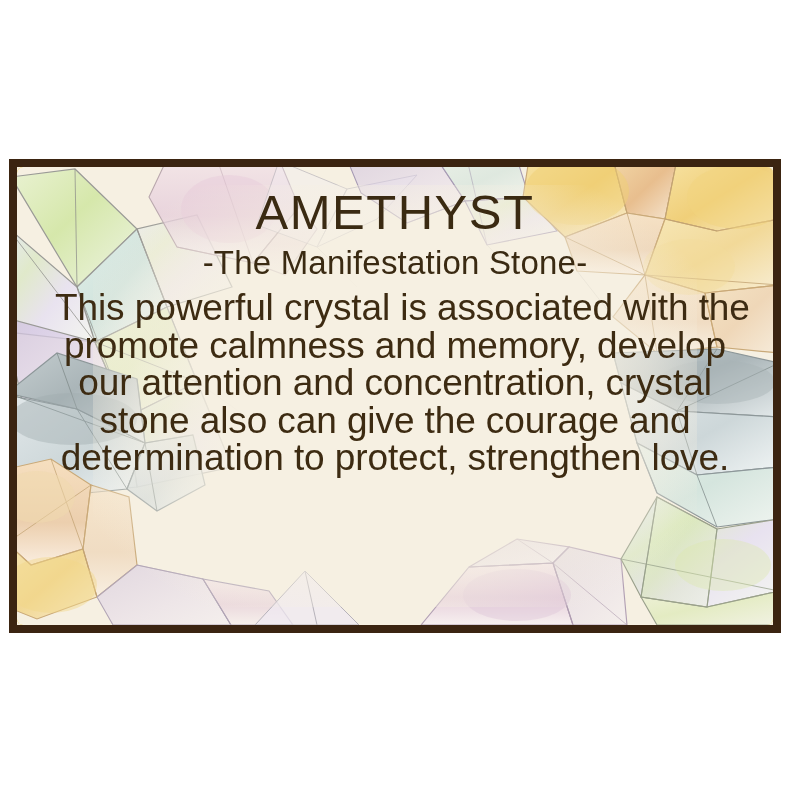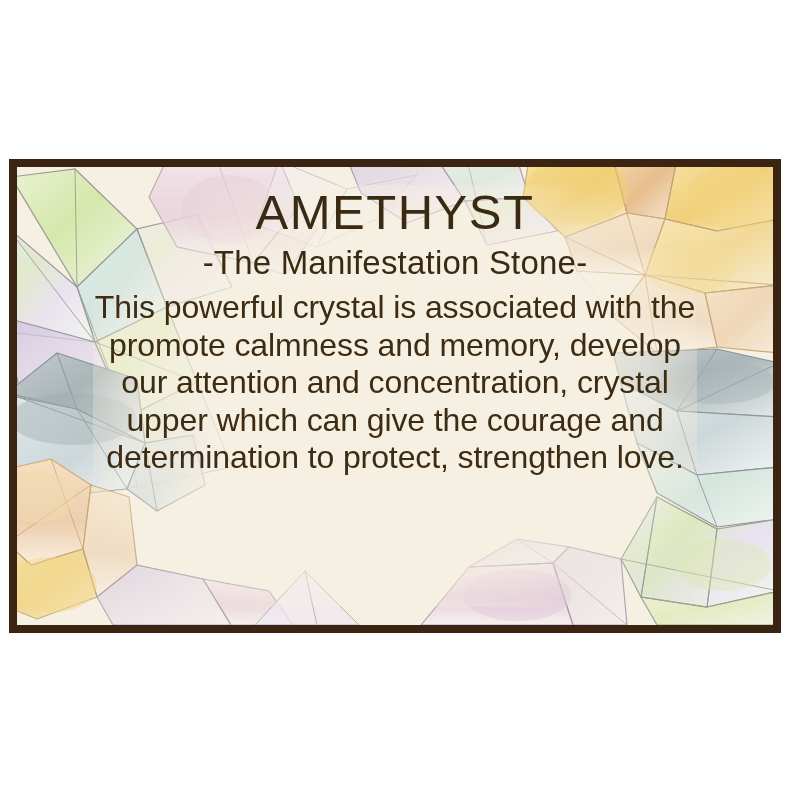--- a/index.html
+++ b/index.html
@@ -33,20 +33,21 @@
     border: 8px solid #3b2411;
     background: #f5efe0;
     overflow: hidden;
   }
 
   #card-inner {
     position: absolute;
     inset: 0;
     background: #eab308;
     overflow: hidden;
+    border-radius: 6px;
   }
 
   
   #crystal-art {
     position: absolute;
     inset: 0;
     width: 100%;
     height: 100%;
     display: block;
   }
@@ -94,21 +95,21 @@
     line-height: 1.1;
     color: #3a2a12;
     margin: 6px 0 0 0;
     letter-spacing: 0.2px;
   }
 
   #body-copy {
     margin: 8px 0 0 0;
     padding: 0 38px;
     font-family: "Liberation Sans", sans-serif;
-    font-size: 32px;
+    font-size: 37px;
     line-height: 37.5px;
     color: #3d2b12;
     letter-spacing: -0.1px;
   }
   #body-copy .line {
     display: block;
     white-space: nowrap;
   }
 </style>
 </head>
@@ -321,21 +322,21 @@
 
       <div id="center-wash"></div>
 
       <div id="text-block">
         <div id="title">AMETHYST</div>
         <div id="subtitle">-The Manifestation Stone-</div>
         <div id="body-copy">
             <span class="line">This powerful crystal is associated with the</span>
             <span class="line">promote calmness and memory, develop</span>
             <span class="line">our attention and concentration, crystal</span>
-            <span class="line">upper which can give the courage and</span>
+            <span class="line">stone also can give the courage and</span>
             <span class="line">determination to protect, strengthen love.</span>
           </div>
       </div>
 
     </div>
   </div>
 
 </div>
 
 </body></html>

